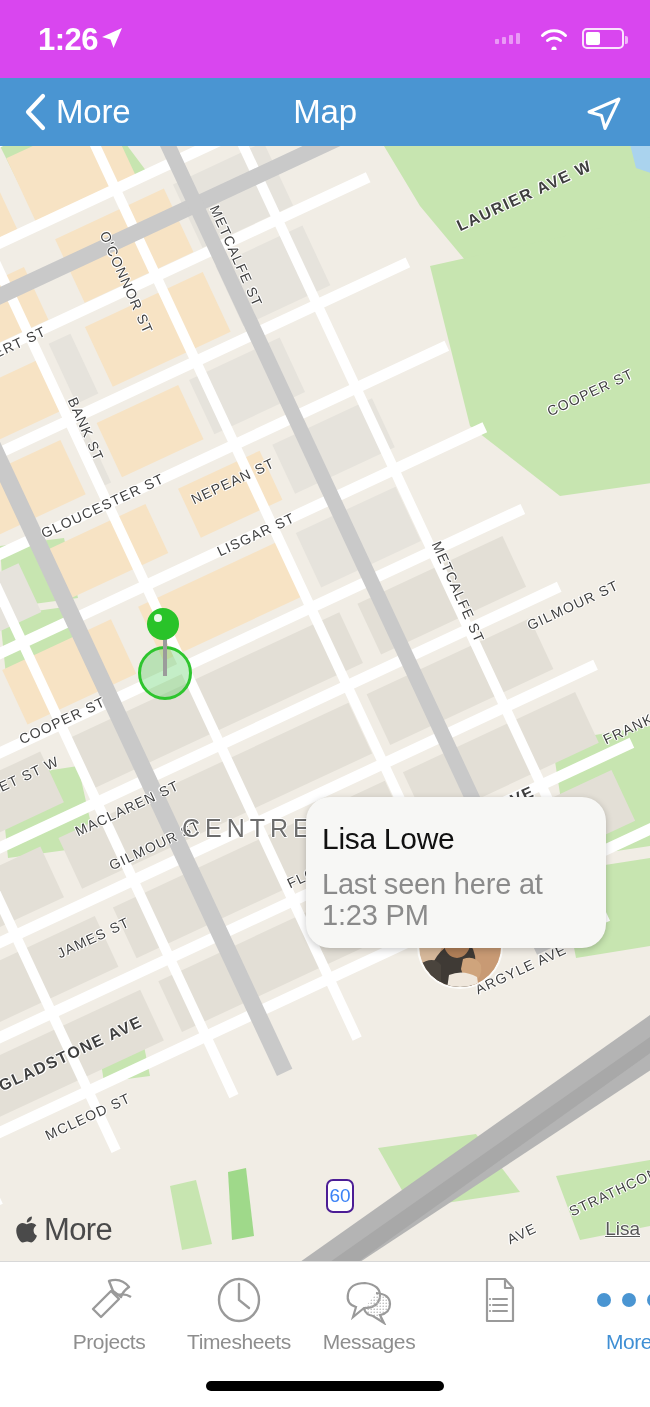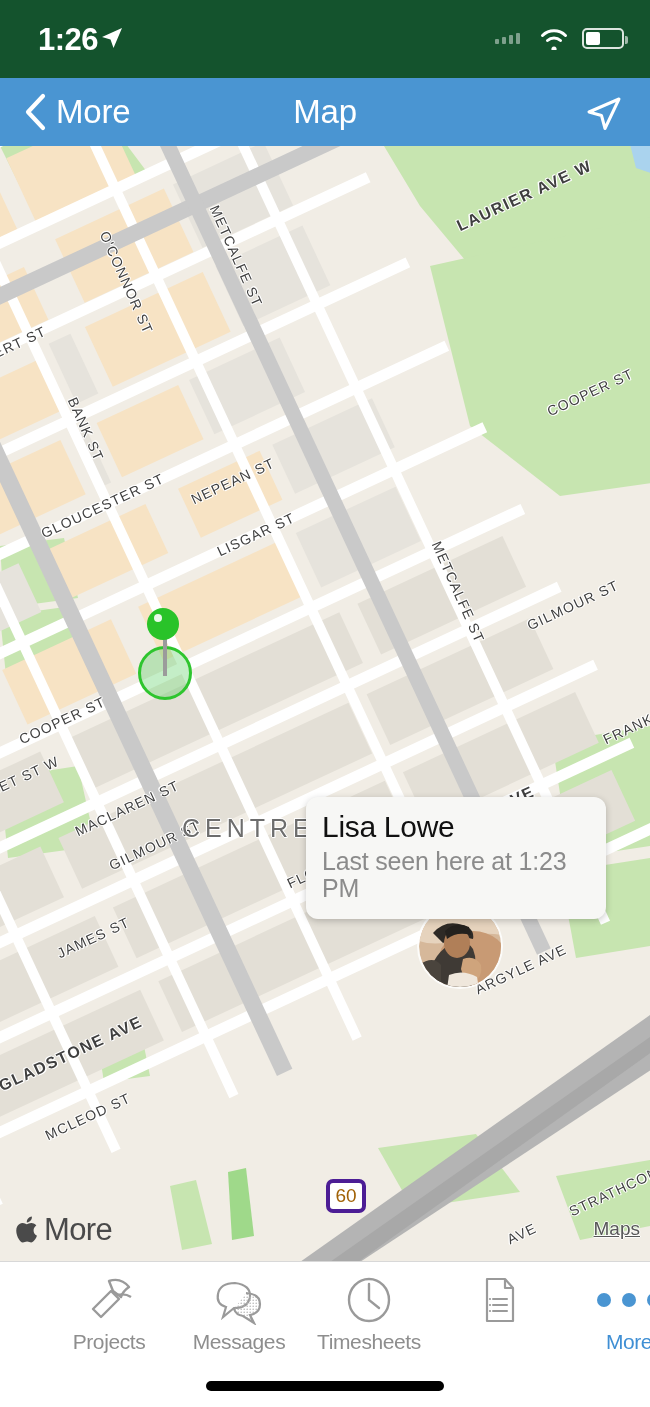--- a/index.html
+++ b/index.html
@@ -21,21 +21,21 @@
     overflow: hidden;
     background: #eeeae2;
   }
 
   
   .statusbar {
     position: absolute;
     top: 0; left: 0;
     width: 650px;
     height: 78px;
-    background: #14532d;
+    background: #d946ef;
     z-index: 40;
   }
   .sb-time {
     position: absolute;
     left: 38px; top: 22px;
     color: #ffffff;
     font-size: 31px;
     font-weight: bold;
     letter-spacing: -0.5px;
   }
@@ -215,36 +215,36 @@
     border: 2px solid rgba(255,255,255,0.8);
     box-sizing: border-box;
     cursor: pointer;
   }
 
   
   .callout {
     position: absolute;
     left: 306px; top: 651px;
     width: 300px;
-    padding: 14px 16px 16px 16px;
+    padding: 26px 16px 16px 16px;
     background: #f7f7f5;
-    border-radius: 12px;
+    border-radius: 24px;
     box-shadow: 0 2px 7px rgba(0,0,0,0.22);
     box-sizing: border-box;
     cursor: pointer;
   }
   .callout-title {
     font-size: 30px;
     color: #111111;
     letter-spacing: -0.3px;
     line-height: 1.05;
   }
   .callout-sub {
-    margin-top: 5px;
-    font-size: 25px;
+    margin-top: 14px;
+    font-size: 29px;
     color: #8b8b8b;
     letter-spacing: -0.2px;
     line-height: 1.1;
   }
 
   
   .apple-maps {
     position: absolute;
     left: 16px; bottom: 14px;
     display: flex;
@@ -266,30 +266,30 @@
     cursor: pointer;
     text-shadow:
        1px 0 0 rgba(255,255,255,0.8), -1px 0 0 rgba(255,255,255,0.8),
        0 1px 0 rgba(255,255,255,0.8), 0 -1px 0 rgba(255,255,255,0.8);
   }
 
   
   .shield {
     position: absolute;
     left: 326px; top: 1033px;
-    width: 40px; height: 34px;
-    border: 4px solid #4c1d95;
+    width: 28px; height: 34px;
+    border: 2px solid #4c1d95;
     border-radius: 7px;
     background: #ffffff;
     box-sizing: border-box;
     display: flex;
     align-items: center;
     justify-content: center;
     font-size: 19px;
-    color: #a16207;
+    color: #3b82f6;
     font-weight: normal;
   }
 
   
   .tabbar {
     position: absolute;
     left: 0; bottom: 0;
     width: 650px;
     height: 145px;
     background: #ffffff;
@@ -559,21 +559,21 @@
     </div>
 
     <div class="apple-maps">
       <svg width="26" height="32" viewBox="0 0 26 32">
         <path d="M17.6 16.6c0-3.3 2.7-4.9 2.8-5-1.5-2.2-3.9-2.5-4.7-2.6-2-.2-3.9 1.2-4.9 1.2-1 0-2.6-1.2-4.2-1.1-2.2.03-4.2 1.3-5.3 3.2-2.2 3.9-.6 9.7 1.6 12.9 1.1 1.6 2.4 3.3 4 3.2 1.6-.06 2.2-1 4.2-1s2.5 1 4.2 1c1.7-.03 2.8-1.6 3.9-3.1 1.2-1.8 1.7-3.5 1.7-3.6-.04-.02-3.3-1.3-3.3-5.1z" fill="#4a4a4a"></path>
         <path d="M14.6 6.6c.9-1.1 1.5-2.6 1.3-4.1-1.3.05-2.9.86-3.8 1.95-.8 1-1.5 2.5-1.3 3.96 1.4.11 2.9-.72 3.8-1.81z" fill="#4a4a4a"></path>
       </svg>
       <span class="apple-maps-text">More</span>
     </div>
 
-    <div class="legal-link">Maps</div>
+    <div class="legal-link">Lisa</div>
   </div>
 
   <div class="statusbar">
     <div class="sb-time">1:26</div>
     <svg class="sb-loc-arrow" viewBox="0 0 24 24">
       <path d="M22 2 L2 11 L10.5 13.5 L13.5 22 Z" fill="#ffffff"></path>
     </svg>
     <div class="sb-right">
       <div class="sb-dots">
         <i></i>
@@ -617,45 +617,45 @@
             <path d="M30 16 L38 24 L20 42 L12 34 Z"></path>
             <path d="M36 20 Q44 18 50 22"></path>
           </g>
         </svg>
       </div>
       <span class="tab-label">Projects</span>
     </div>
 
     <div class="tab">
       <div class="tab-icon">
+        <svg width="52" height="50" viewBox="0 0 52 50">
+          <ellipse cx="26" cy="25" rx="20" ry="21" stroke="#9a9a9a" stroke-width="2.4" fill="none"></ellipse>
+          <path d="M26 9 L26 25 L36 33" stroke="#9a9a9a" stroke-width="2.4" fill="none" stroke-linecap="round"></path>
+        </svg>
+      </div>
+      <span class="tab-label">Timesheets</span>
+    </div>
+
+    <div class="tab">
+      <div class="tab-icon">
         <svg width="58" height="50" viewBox="0 0 58 50">
           <defs>
             <pattern id="bubdot" width="3" height="3" patternUnits="userSpaceOnUse">
               <circle cx="1.2" cy="1.2" r="0.8" fill="#b6b6b6"></circle>
             </pattern>
           </defs>
           <path d="M25 8 Q10 8 8 19 Q6 29 16 32 L13 42 L24 33 Q38 33 40 22 Q41 10 25 8 Z" stroke="#9a9a9a" stroke-width="2.2" fill="none"></path>
           <path d="M36 18 Q50 19 50 29 Q50 38 40 40 L44 48 L33 41 Q26 40 24 34" stroke="#9a9a9a" stroke-width="2.2" fill="url(#bubdot)"></path>
         </svg>
       </div>
       <span class="tab-label">Messages</span>
     </div>
 
     <div class="tab">
       <div class="tab-icon">
-        <svg width="52" height="50" viewBox="0 0 52 50">
-          <ellipse cx="26" cy="25" rx="20" ry="21" stroke="#9a9a9a" stroke-width="2.4" fill="none"></ellipse>
-          <path d="M26 9 L26 25 L36 33" stroke="#9a9a9a" stroke-width="2.4" fill="none" stroke-linecap="round"></path>
-        </svg>
-      </div>
-      <span class="tab-label">Timesheets</span>
-    </div>
-
-    <div class="tab">
-      <div class="tab-icon">
         <svg width="46" height="50" viewBox="0 0 46 50">
           <path d="M11 4 H29 L37 13 V46 H11 Z" stroke="#9a9a9a" stroke-width="2.2" fill="none" stroke-linejoin="round"></path>
           <path d="M29 4 V13 H37" stroke="#9a9a9a" stroke-width="2.2" fill="none" stroke-linejoin="round"></path>
           <g stroke="#9a9a9a" stroke-width="2" stroke-linecap="round">
             <line x1="17" y1="24" x2="31" y2="24"></line>
             <line x1="17" y1="30" x2="31" y2="30"></line>
             <line x1="17" y1="36" x2="31" y2="36"></line>
           </g>
           <g fill="#9a9a9a">
             <circle cx="14" cy="24" r="1.1"></circle>

